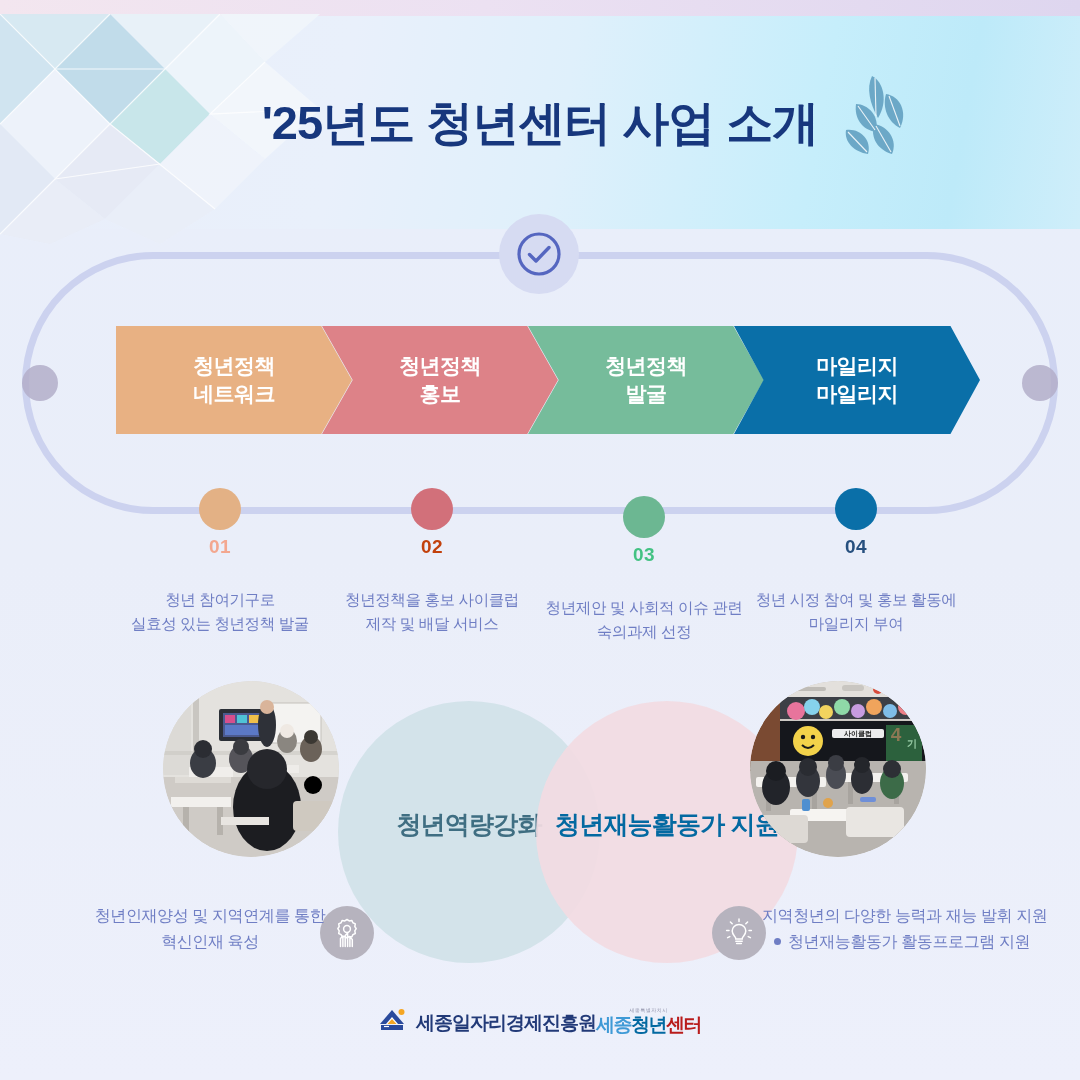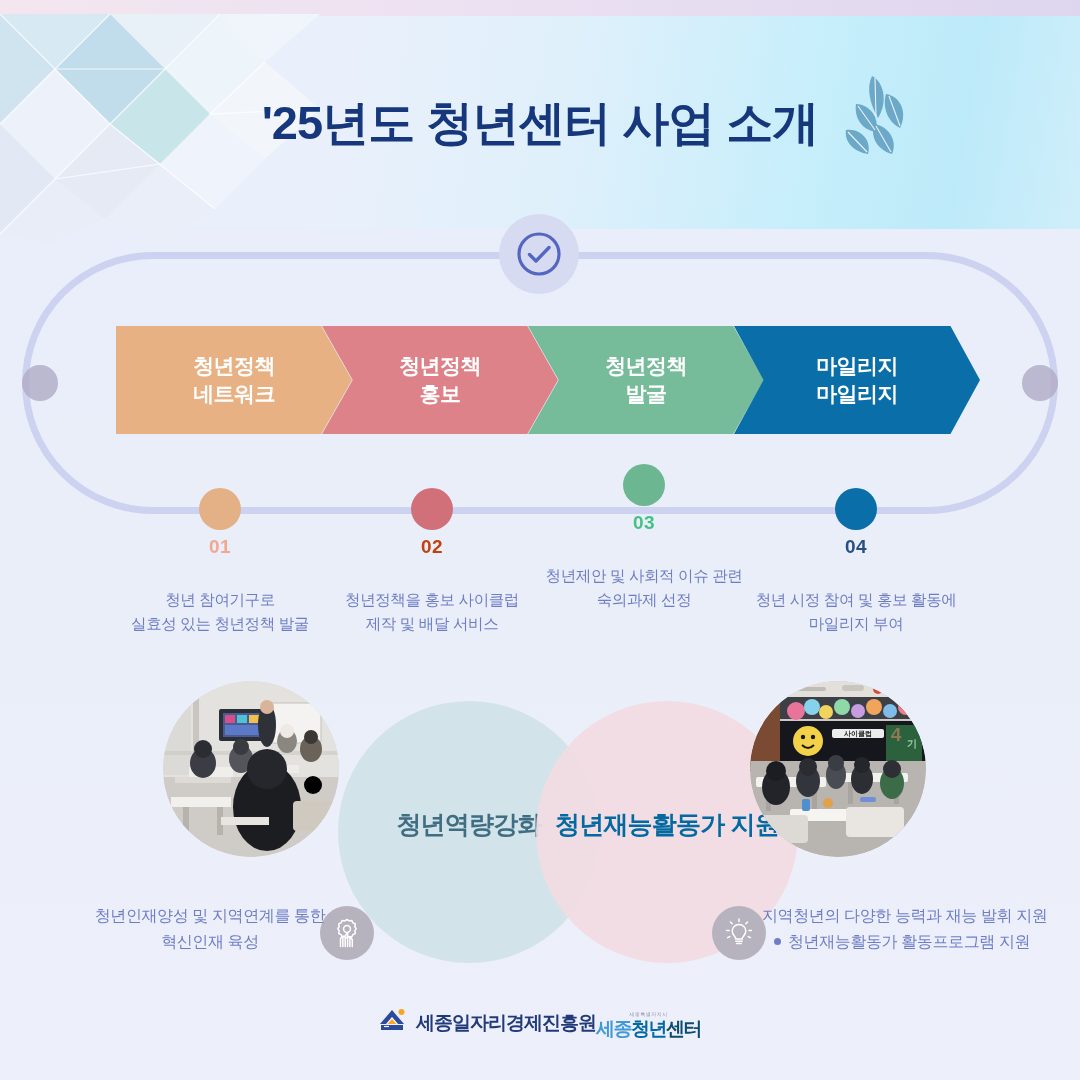--- a/index.html
+++ b/index.html
@@ -223,21 +223,21 @@
     background: #6f7ec4;
     transform: translateY(-2px);
   }
 
   
   .footer {
     position: absolute;
     left: 0; top: 1008px;
     width: 1080px;
     display: flex;
-    align-items: flex-end;
+    align-items: flex-start;
     justify-content: center;
   }
   .logo-block { display: flex; align-items: center; gap: 9px; }
   .logo-text-sejong {
     font-size: 19px;
     font-weight: 700;
     color: #223a78;
     letter-spacing: -1px;
   }
   .logo-youth {
@@ -252,21 +252,21 @@
     letter-spacing: .5px;
     margin-bottom: 2px;
   }
   .logo-youth-main {
     font-size: 19px;
     font-weight: 700;
     letter-spacing: -1.5px;
   }
   .ly1 { color: #3f9ad6; margin-top: 40px; }
   .ly3 { color: #0369a1; }
-  .ly4 { color: #0c4a6e; }
+  .ly4 { color: #b91c1c; }
 </style>
 </head>
 <body>
 
 <div id="poster">
 
   <div class="bg-lower"></div>
   <div class="bg-top-gradient"></div>
   <div class="bg-top-strip"></div>
 
@@ -369,21 +369,21 @@
 
   <div class="step" style="left:327px; top:488px;">
     <div class="step-dot" style="background:#d2707a"></div>
     <div class="step-num" style="color:#c2410c">02</div>
     <div class="step-desc">
       <div>청년정책을 홍보 사이클럽</div>
       <div>제작 및 배달 서비스</div>
     </div>
   </div>
 
-  <div class="step" style="left:539px; top:464px;">
+  <div class="step" style="left:539px; top:496px;">
     <div class="step-dot" style="background:#6cb792"></div>
     <div class="step-num" style="color:#43c283">03</div>
     <div class="step-desc">
       <div>청년제안 및 사회적 이슈 관련</div>
       <div>숙의과제 선정</div>
     </div>
   </div>
 
   <div class="step" style="left:751px; top:488px;">
     <div class="step-dot" style="background:#0a6fa8"></div>

